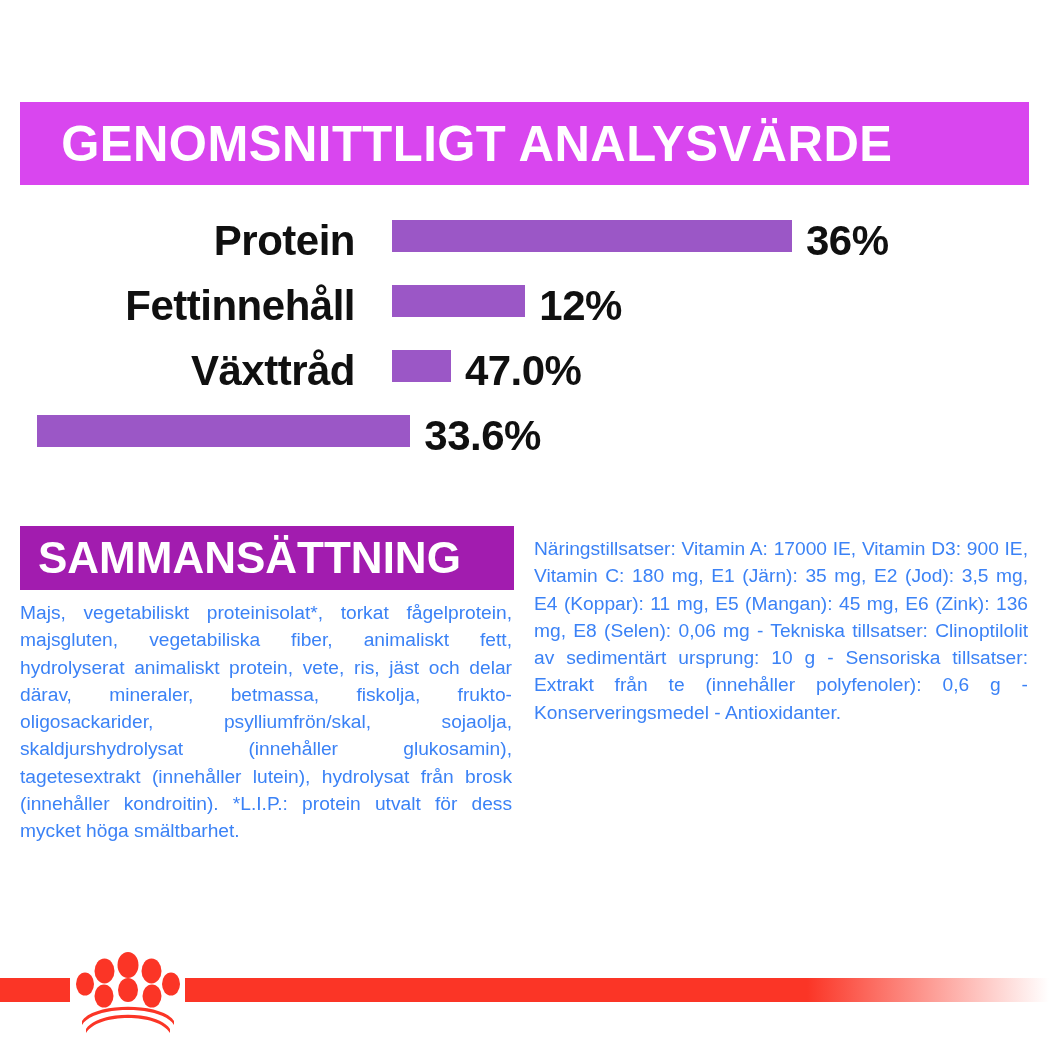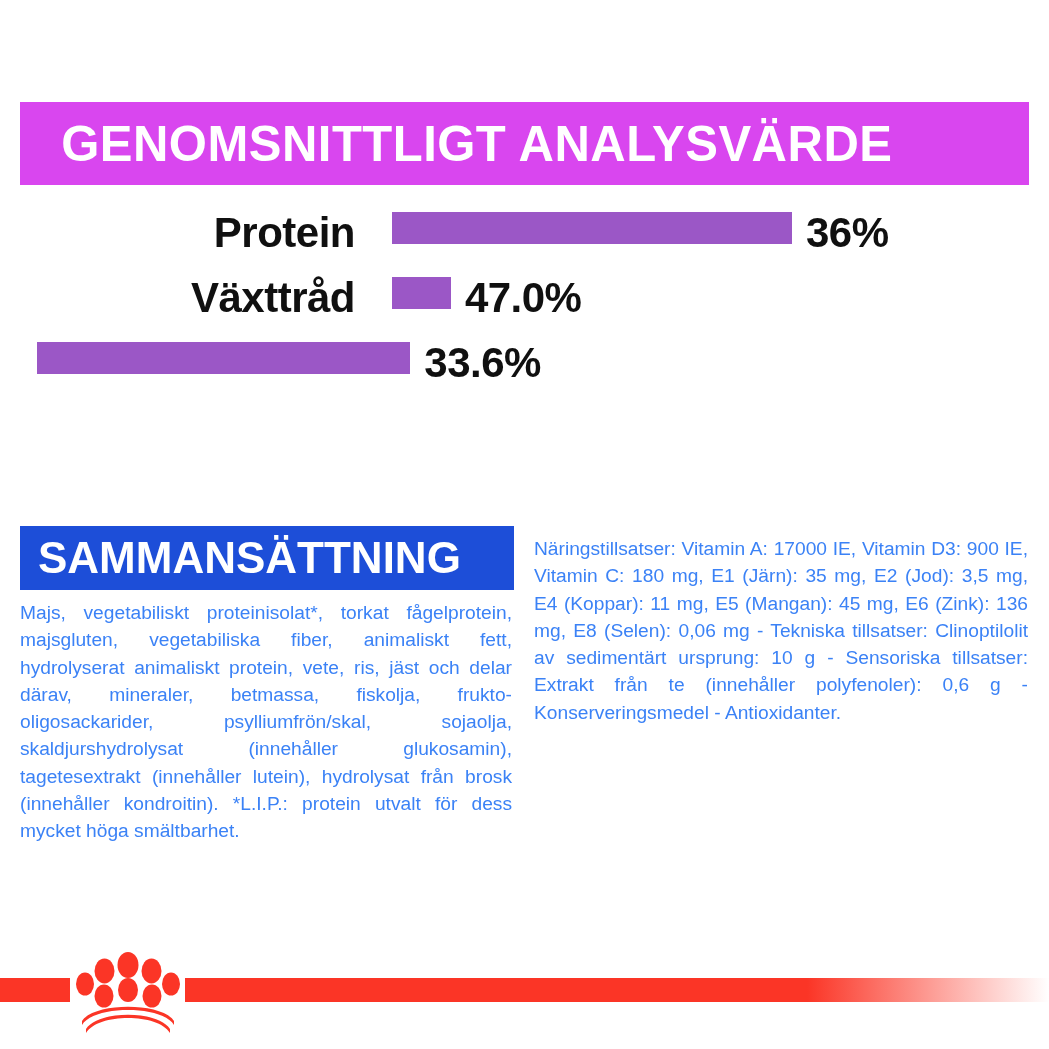--- a/index.html
+++ b/index.html
@@ -37,21 +37,21 @@
     padding-left: 42px;
     transform: scaleX(0.98);
     transform-origin: left center;
     white-space: nowrap;
   }
 
   
   .chart {
     position: absolute;
     left: 0;
-    top: 200px;
+    top: 208px;
     width: 1049px;
   }
   .chart-row {
     display: flex;
     align-items: center;
     height: 65px;
   }
   .chart-label {
     width: 355px;
     text-align: right;
@@ -89,21 +89,21 @@
     left: 20px;
     top: 526px;
     width: 1009px;
     display: flex;
     gap: 20px;
   }
   .col {
     width: 494px;
   }
   .col-header {
-    background: #1d4ed8;
+    background: #a21caf;
     height: 64px;
     display: flex;
     align-items: baseline;
     padding-left: 18px;
     box-sizing: border-box;
   }
   .col-header-title {
     color: #ffffff;
     font-family: "Liberation Sans Narrow", "Liberation Sans", sans-serif;
     font-weight: 700;
@@ -174,20 +174,27 @@
 <div class="chart">
 
   <div class="chart-row">
     <div class="chart-label">Protein</div>
     <div class="chart-track">
       <div class="chart-bar" style="width: 400px; background: rgb(155, 87, 198);"></div>
       <div class="chart-value">36%</div>
     </div>
   </div>
 
+  <div class="chart-row">
+    <div class="chart-label">Fettinnehåll</div>
+    <div class="chart-track">
+      <div class="chart-bar" style="width: 133.333px; background: rgb(155, 87, 198);"></div>
+      <div class="chart-value">12%</div>
+    </div>
+  </div>
 
   <div class="chart-row">
     <div class="chart-label">Växttråd</div>
     <div class="chart-track">
       <div class="chart-bar" style="width: 58.8889px; background: rgb(155, 87, 198);"></div>
       <div class="chart-value">47.0%</div>
     </div>
   </div>
 
   <div class="chart-row">

